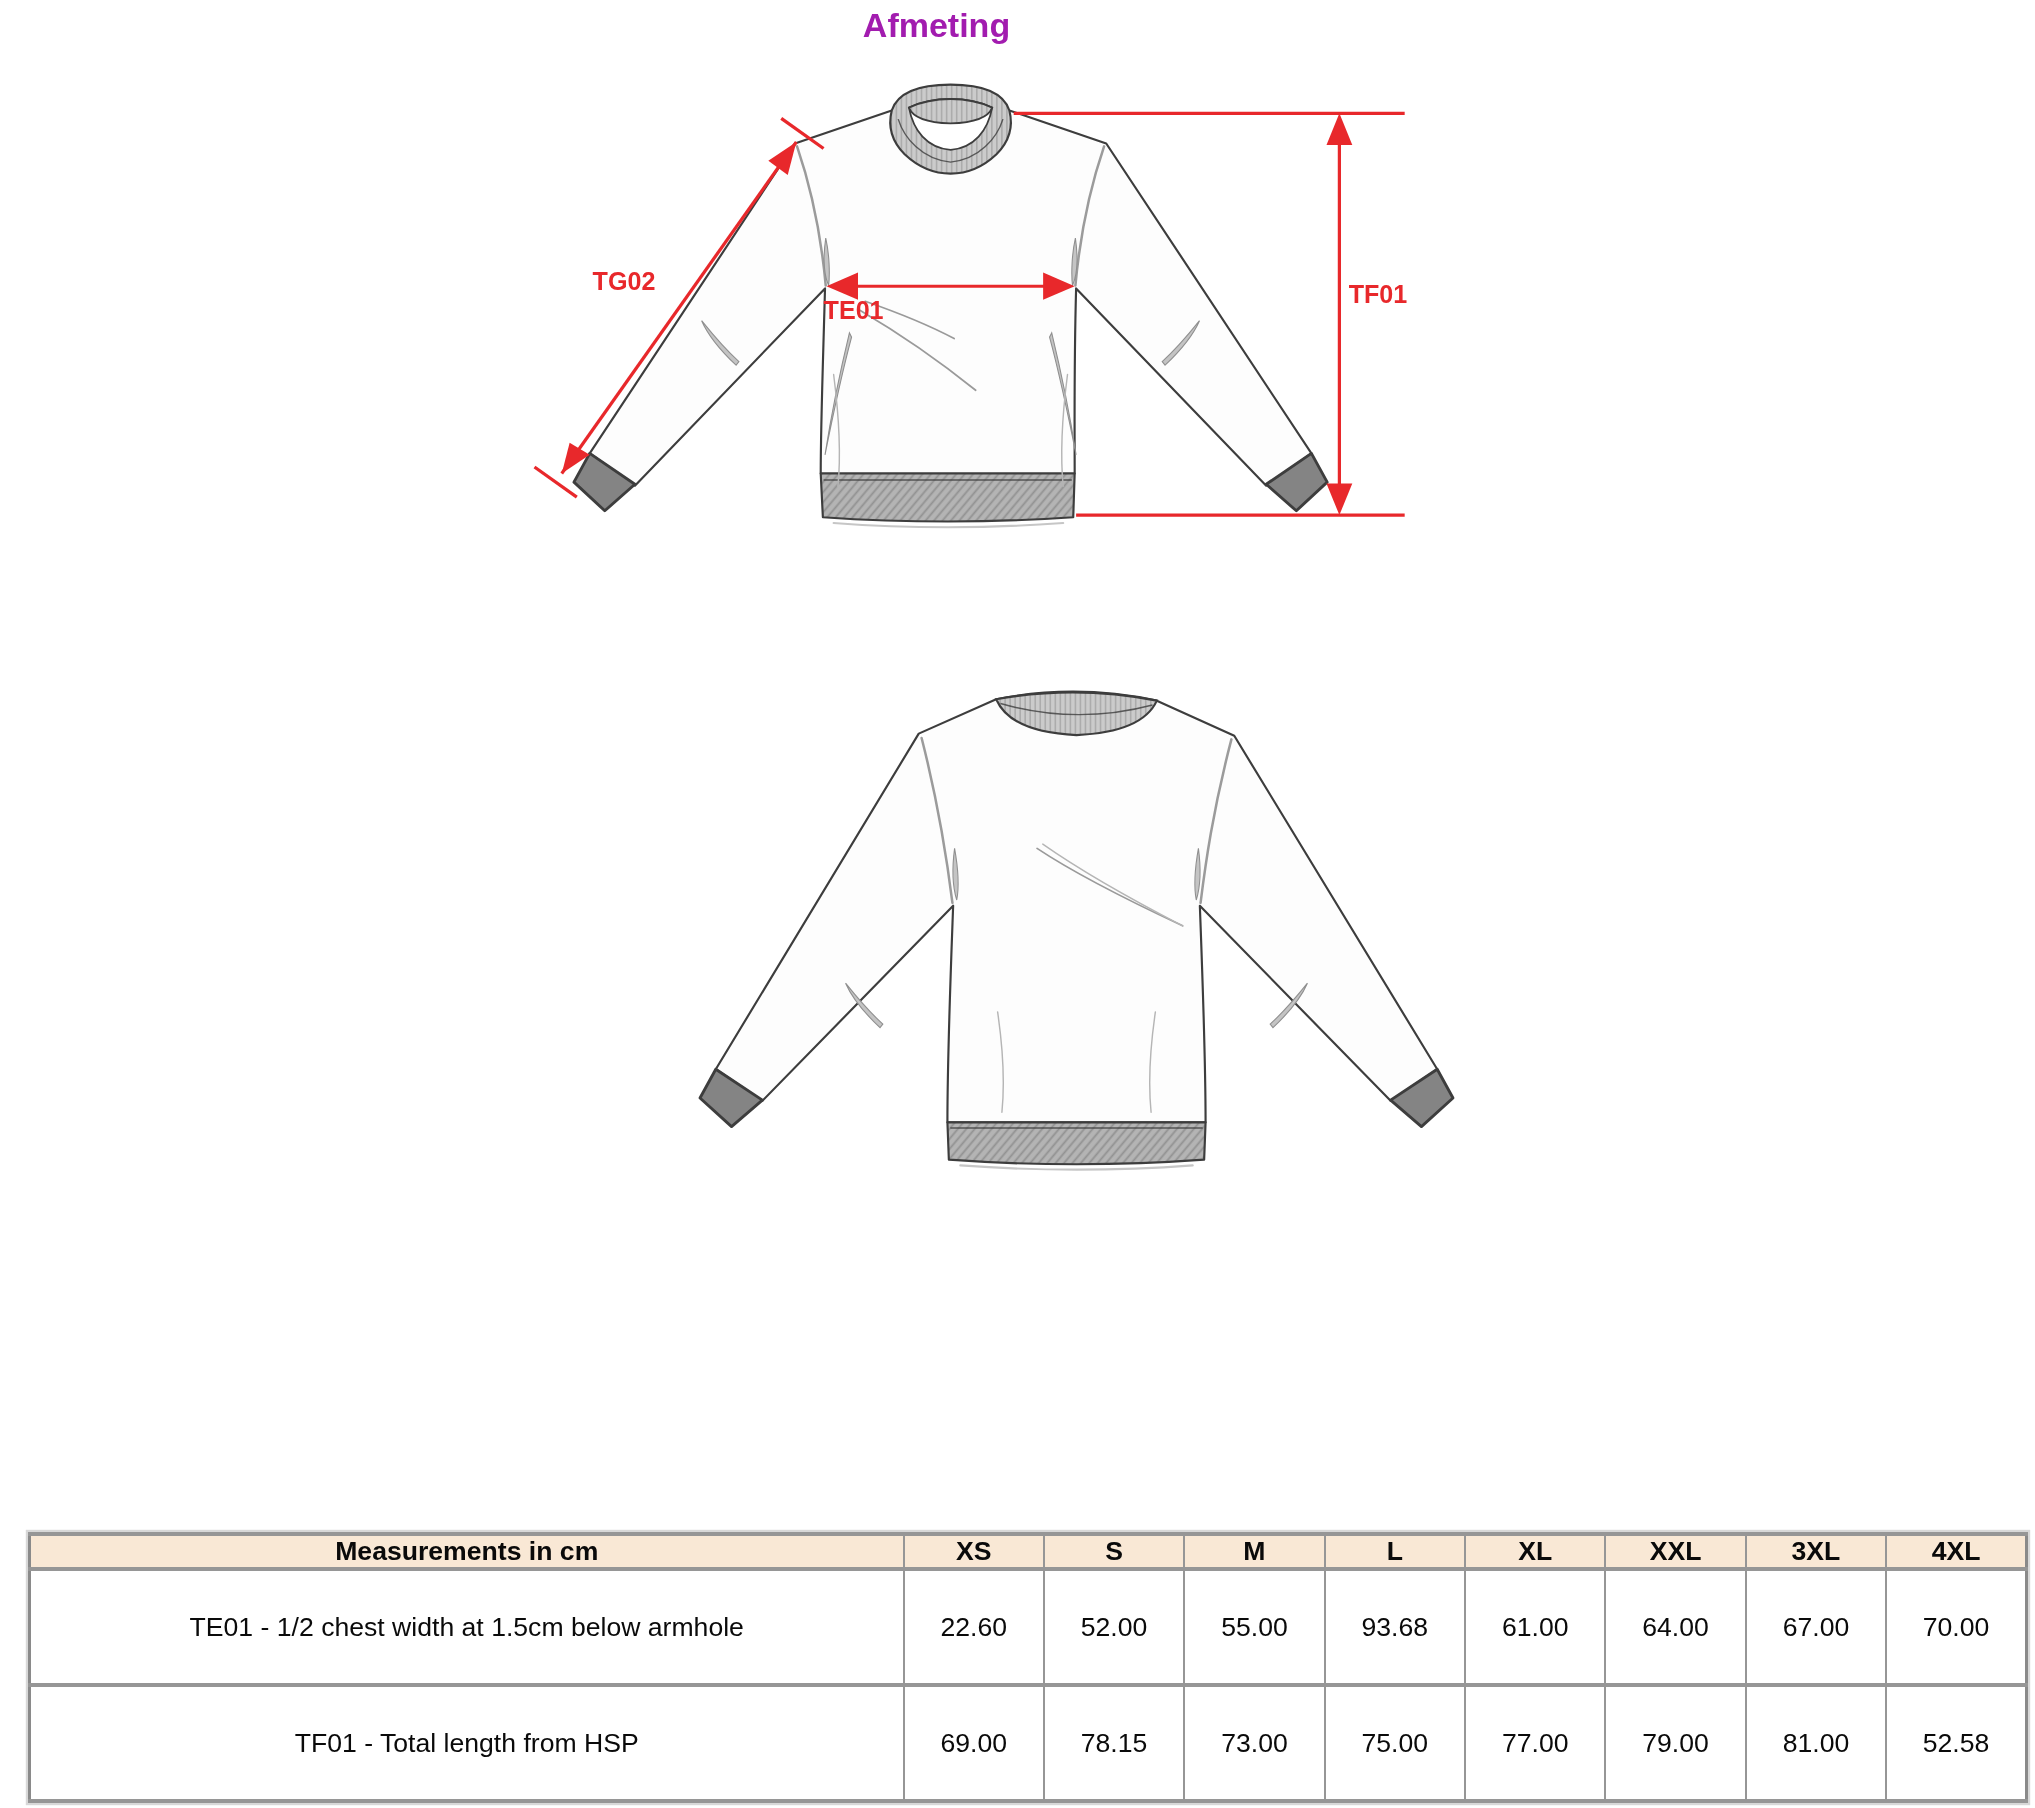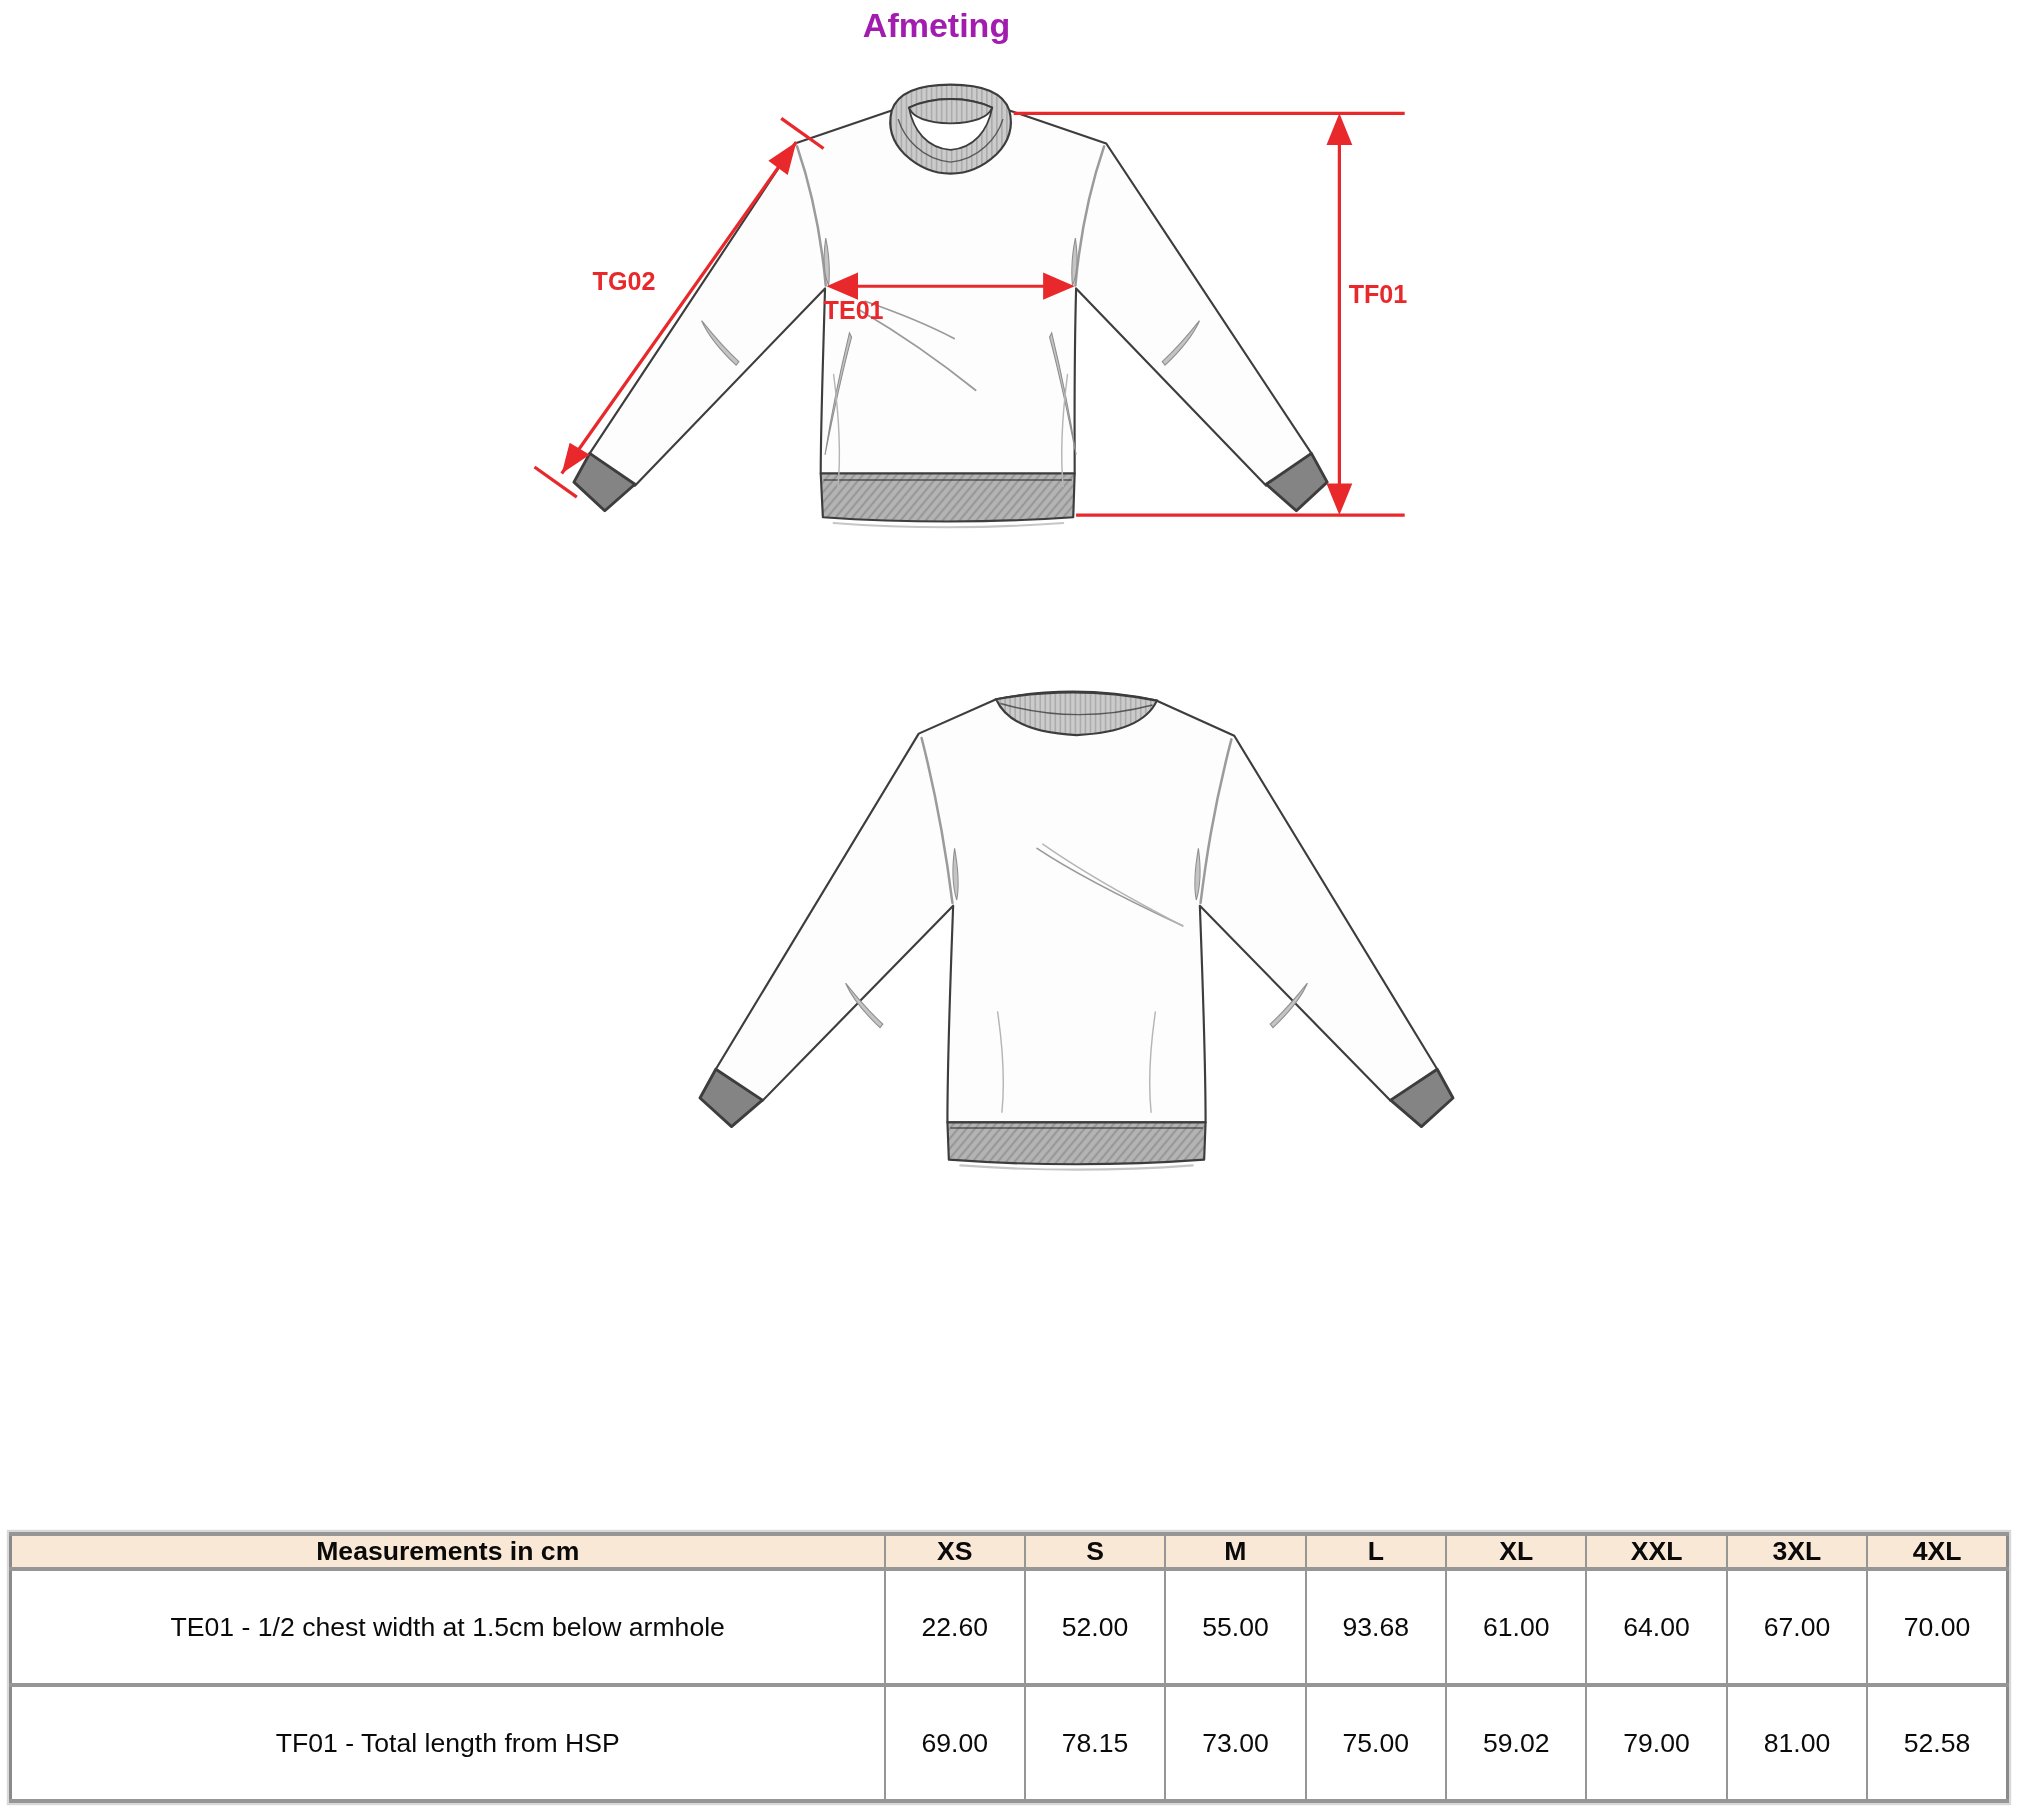--- a/index.html
+++ b/index.html
@@ -23,21 +23,21 @@
   .hem{stroke:#3d3d3d;stroke-width:3;stroke-linejoin:round;}
   .collar-outer{stroke:#3d3d3d;stroke-width:3;}
   .collar-line{fill:none;stroke:#3d3d3d;stroke-width:2;opacity:.8;}
   .shadow{fill:none;stroke:#c6c6c6;stroke-width:3;stroke-linecap:round;}
 
   .dim{stroke:#e8282b;stroke-width:4.5;fill:none;stroke-linecap:butt;}
   .dim-head{fill:#e8282b;stroke:none;}
   .dim-label{fill:#e8282b;font-family:"Liberation Sans",sans-serif;
              font-size:35px;font-weight:bold;}
 
-  .table-wrap{position:absolute;left:9px;top:1532px;width:2000px;height:271px;}
+  .table-wrap{position:absolute;left:28px;top:1532px;width:2000px;height:271px;}
   table.measure{width:100%;height:100%;border-collapse:collapse;table-layout:fixed;
                 background:#fff;border:3.6px solid #8a8a8a;box-shadow:0 0 0 2.2px #d8d8d8;
                 font-size:26.6px;}
   table.measure tr{height:25%;}
   table.measure th,table.measure td{
       border:2.2px solid #969696;border-top-width:4.3px;border-bottom-width:4.3px;
       text-align:center;vertical-align:middle;padding:0;color:#0a0a0a;}
   table.measure thead th{background:#f9e8d5;font-weight:bold;}
   table.measure td{font-weight:normal;}
 </style>
@@ -207,21 +207,21 @@
           <td>64.00</td>
           <td>67.00</td>
           <td>70.00</td>
         </tr>
         <tr>
           <td>TF01 - Total length from HSP</td>
           <td>69.00</td>
           <td>78.15</td>
           <td>73.00</td>
           <td>75.00</td>
-          <td>59.02</td>
+          <td>77.00</td>
           <td>79.00</td>
           <td>81.00</td>
           <td>52.58</td>
         </tr>
       </tbody>
     </table>
   </div>
 
 </div>
 

